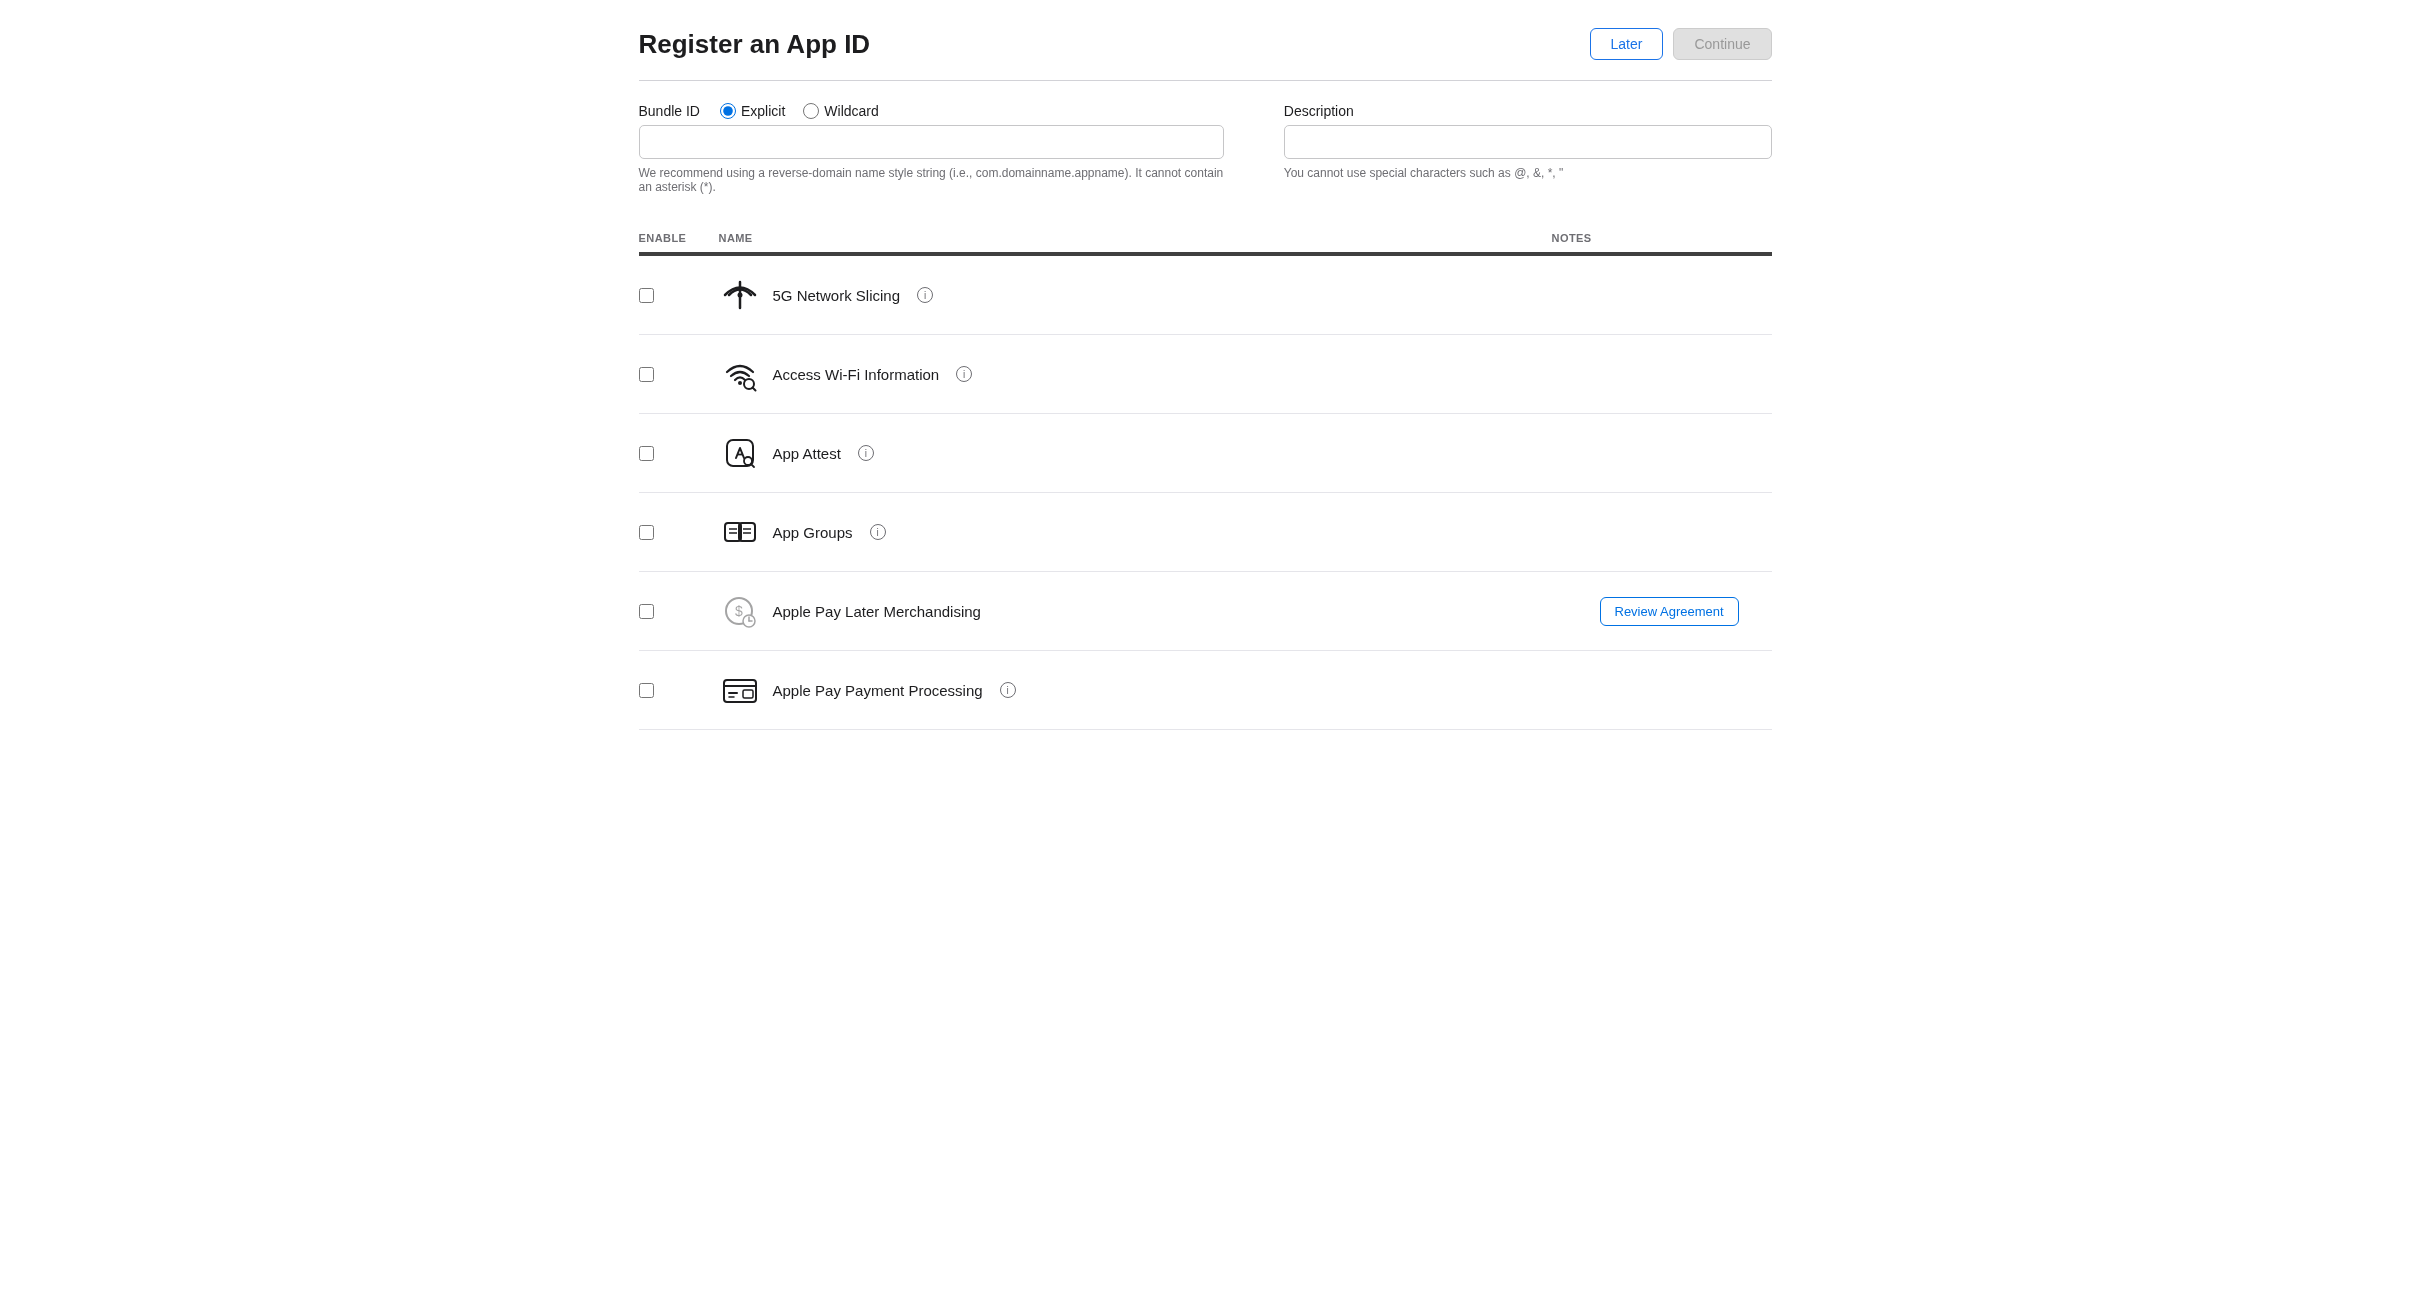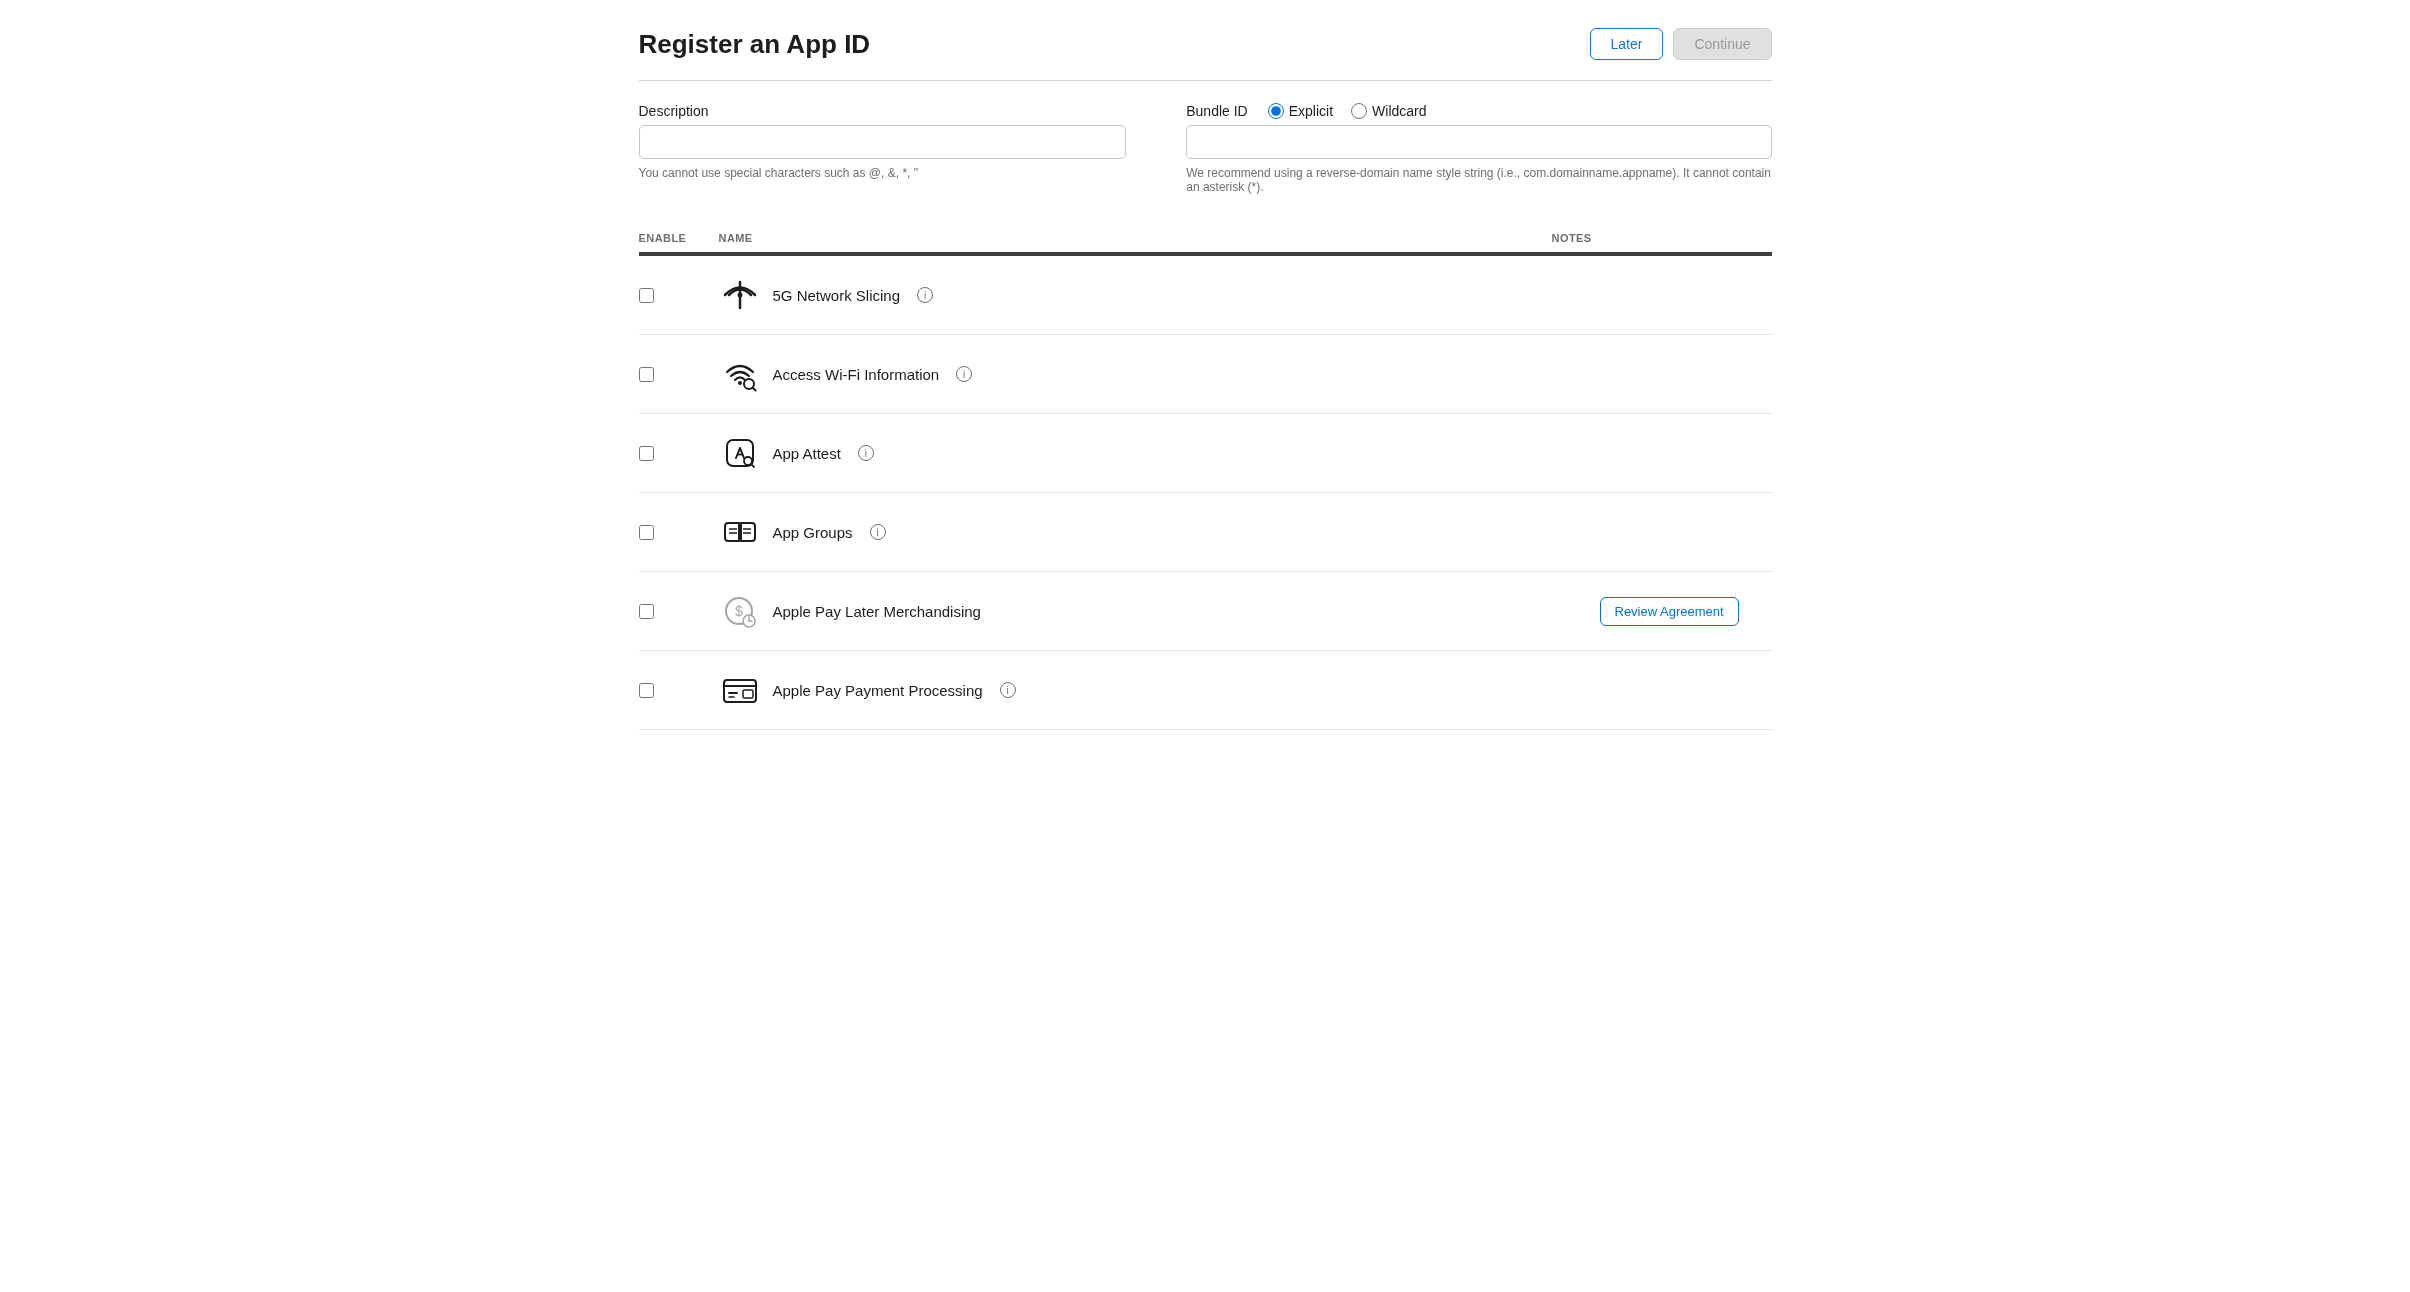--- a/index.html
+++ b/index.html
@@ -224,44 +224,44 @@
     <h1 class="header-title">Register an App ID</h1>
     <div class="header-buttons">
       <button class="btn-back">Later</button>
       <button class="btn-continue" disabled="">Continue</button>
     </div>
   </div>
 
   <hr class="divider">
 
   <div class="form-row">
-
-    <div class="form-group">
-      <label class="form-label">Description</label>
-      <input class="form-input" type="text" style="">
-      <span class="form-hint">You cannot use special characters such as @, &amp;, *, "</span>
-    </div>
 
     <div class="form-group form-group-bundle">
       <div class="bundle-id-row">
         <span class="bundle-id-label">Bundle ID</span>
         <div class="radio-group">
           <label class="radio-option">
             <input type="radio" name="bundle-type" value="explicit" checked="" style="">
             <span class="radio-label">Explicit</span>
           </label>
           <label class="radio-option">
             <input type="radio" name="bundle-type" value="wildcard" style="">
             <span class="radio-label">Wildcard</span>
           </label>
         </div>
       </div>
       <input class="form-input" type="text" style="">
       <span class="form-hint">We recommend using a reverse-domain name style string (i.e., com.domainname.appname). It cannot contain an asterisk (*).</span>
     </div>
+
+    <div class="form-group">
+      <label class="form-label">Description</label>
+      <input class="form-input" type="text" style="">
+      <span class="form-hint">You cannot use special characters such as @, &amp;, *, "</span>
+    </div>
   </div>
 
 
   <div class="table-header">
     <div class="table-header-cell">ENABLE</div>
     <div class="table-header-cell">NAME</div>
     <div class="table-header-cell">NOTES</div>
   </div>
 
   <div class="table-row">

